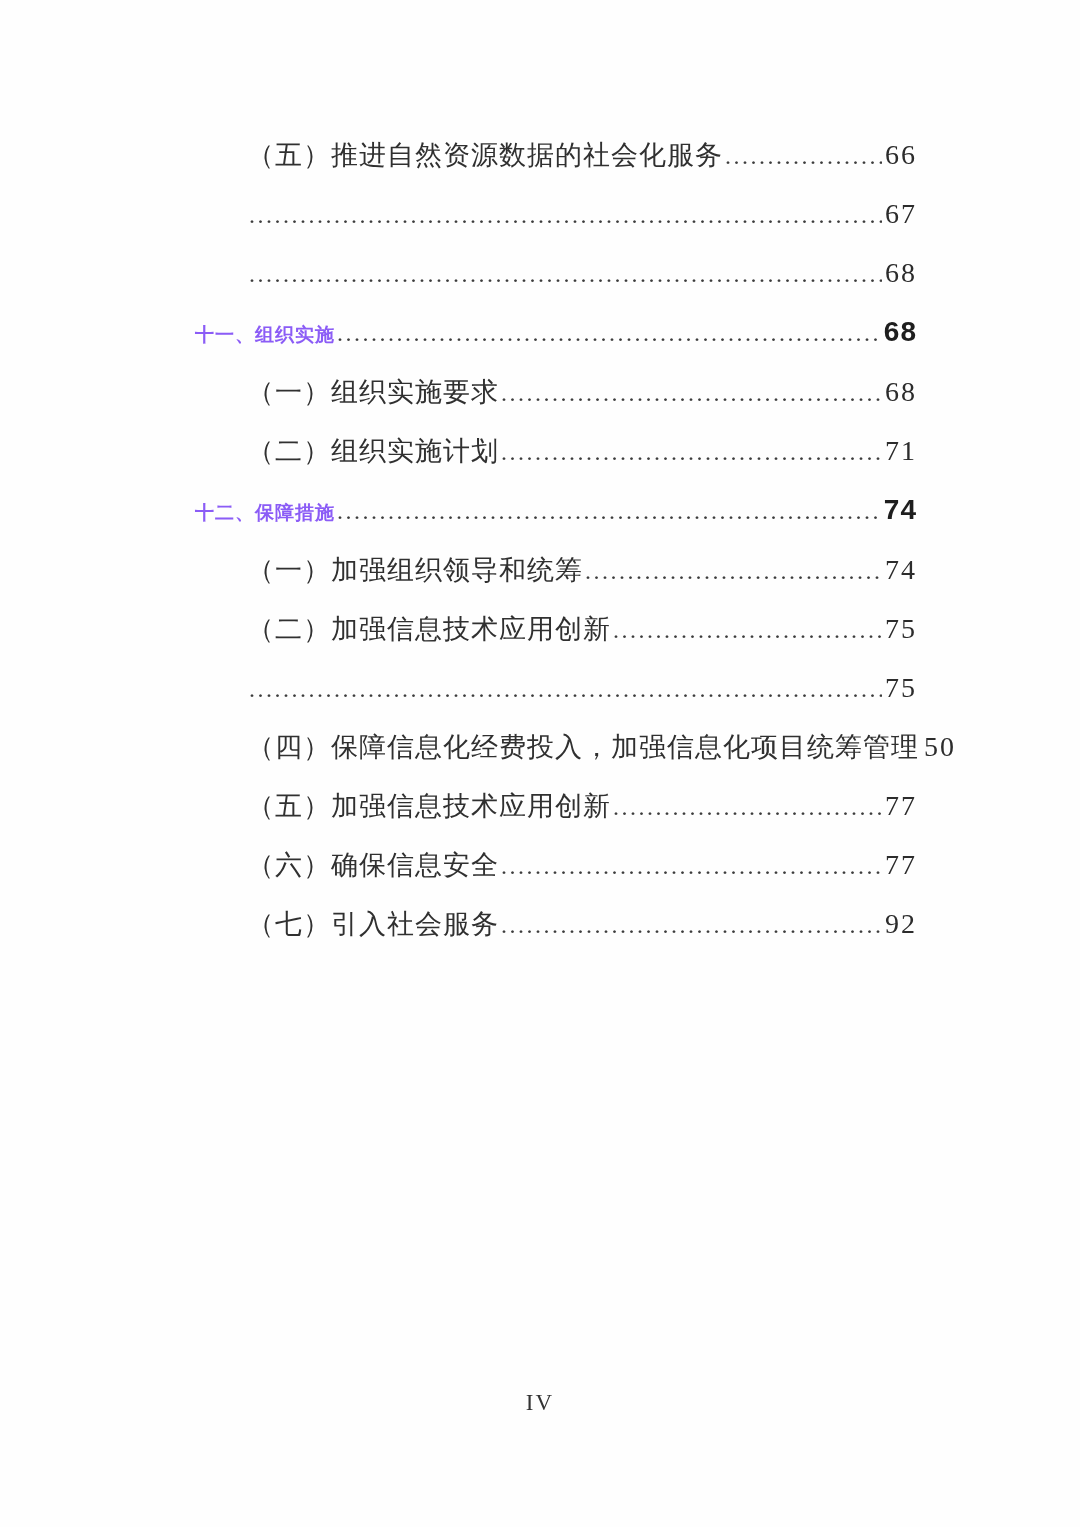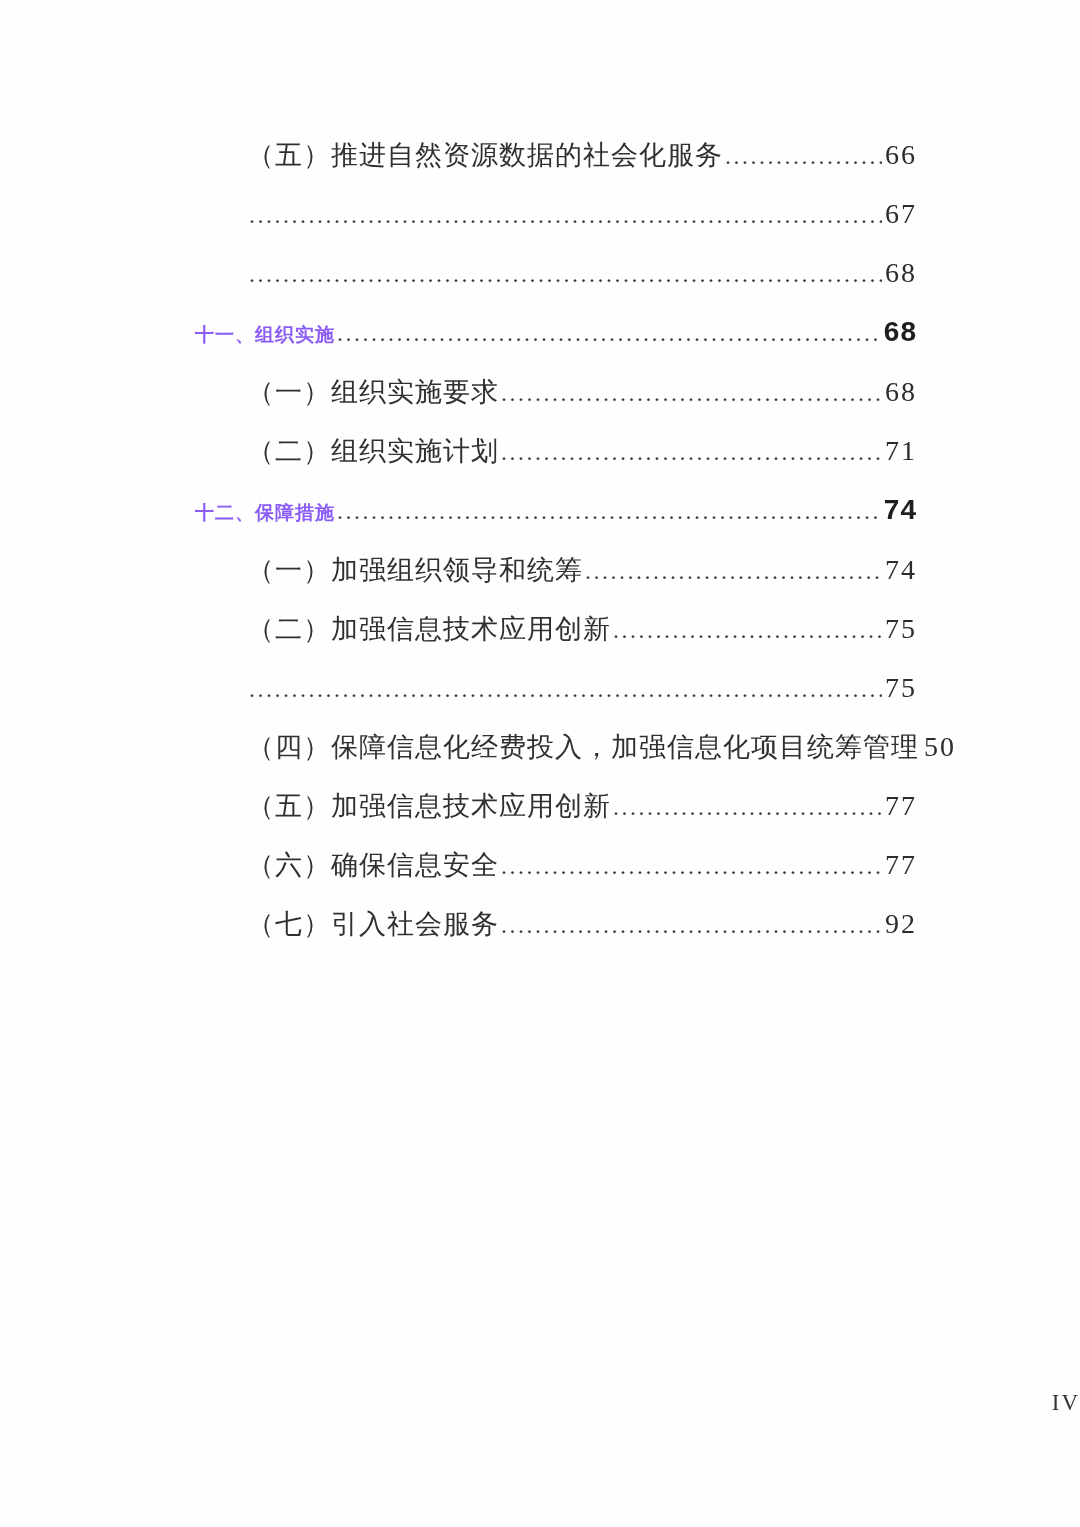--- a/index.html
+++ b/index.html
@@ -67,21 +67,21 @@
     font-weight: bold;
     font-size: 28px;
     color: #1e1e1e;
     letter-spacing: 1px;
   }
   .footer {
     position: absolute;
     left: 0;
     right: 0;
     top: 1390px;
-    text-align: right;
+    text-align: center;
   }
   .footer .page-number {
     font-size: 23px;
     color: #333333;
     letter-spacing: 2px;
   }
 </style>
 </head>
 <body>
 

